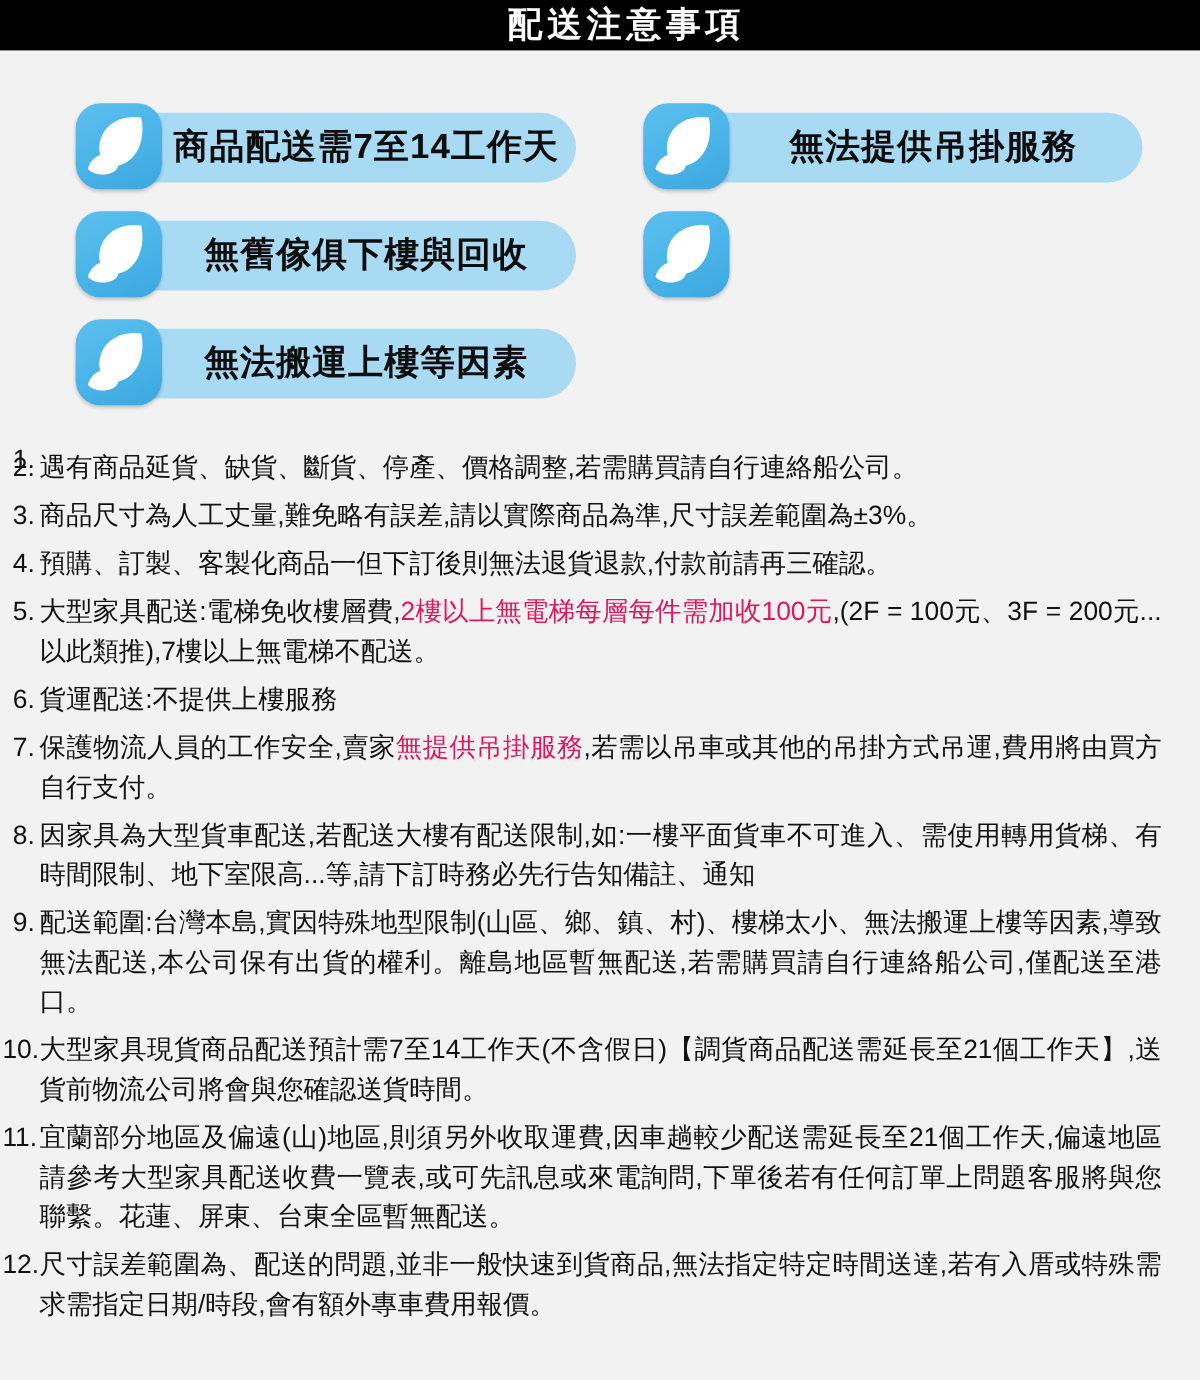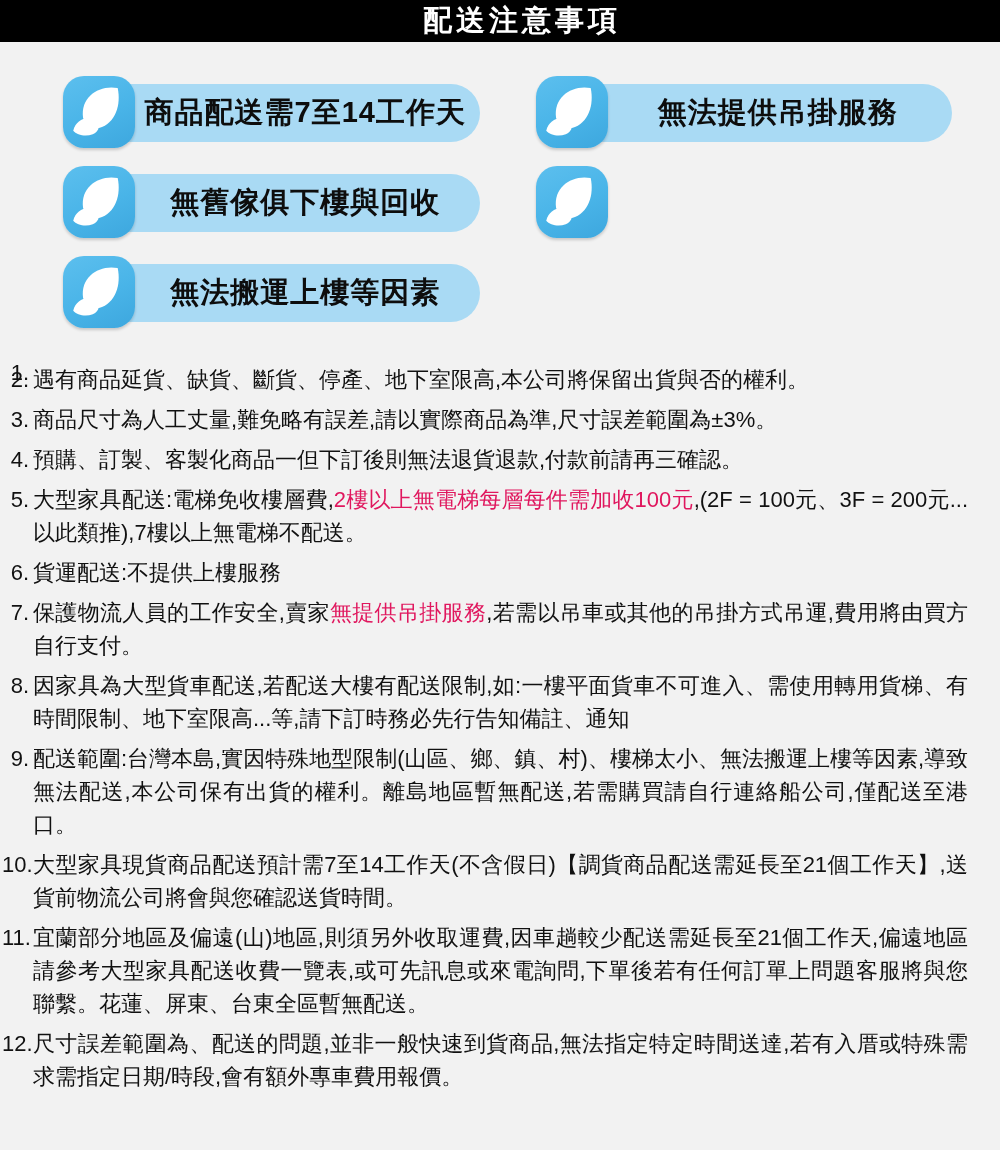--- a/index.html
+++ b/index.html
@@ -15,21 +15,21 @@
     display:flex; align-items:center; justify-content:center;padding-left:44px;
   }
   .header-title {
     color:#fff; font-size:29px; font-weight:bold; letter-spacing:4px;
   }
   .badges-grid {
     display:grid;
     grid-template-columns:1fr 1fr;
     column-gap:56px;
     row-gap:16px;
-    padding:34px 48px 24px 48px;
+    padding:44px 48px 24px 48px;
     margin-left:15px;
   }
   .badge { position:relative; height:74px; }
   .badge-pill {
     position:absolute; left:30px; right:0; top:8px; height:58px;
     background:#a9daf4;
     border-radius:29px;
     display:flex; align-items:center; justify-content:center;
     box-sizing:border-box;
     padding-left:50px; padding-right:12px;
@@ -134,21 +134,21 @@
   </div>
 </div>
 
 <ol class="notes">
   <li class="note">
     <span class="note-num">1.</span>
   </li>
 
   <li class="note">
     <span class="note-num">2.</span>
-    <span class="note-text"><span>遇有商品延貨、缺貨、斷貨、停產、地下室限高,本公司將保留出貨與否的權利。</span></span>
+    <span class="note-text"><span>遇有商品延貨、缺貨、斷貨、停產、價格調整,若需購買請自行連絡船公司。</span></span>
   </li>
 
   <li class="note">
     <span class="note-num">3.</span>
     <span class="note-text"><span>商品尺寸為人工丈量,難免略有誤差,請以實際商品為準,尺寸誤差範圍為±3%。</span></span>
   </li>
 
   <li class="note">
     <span class="note-num">4.</span>
     <span class="note-text"><span>預購、訂製、客製化商品一但下訂後則無法退貨退款,付款前請再三確認。</span></span>

